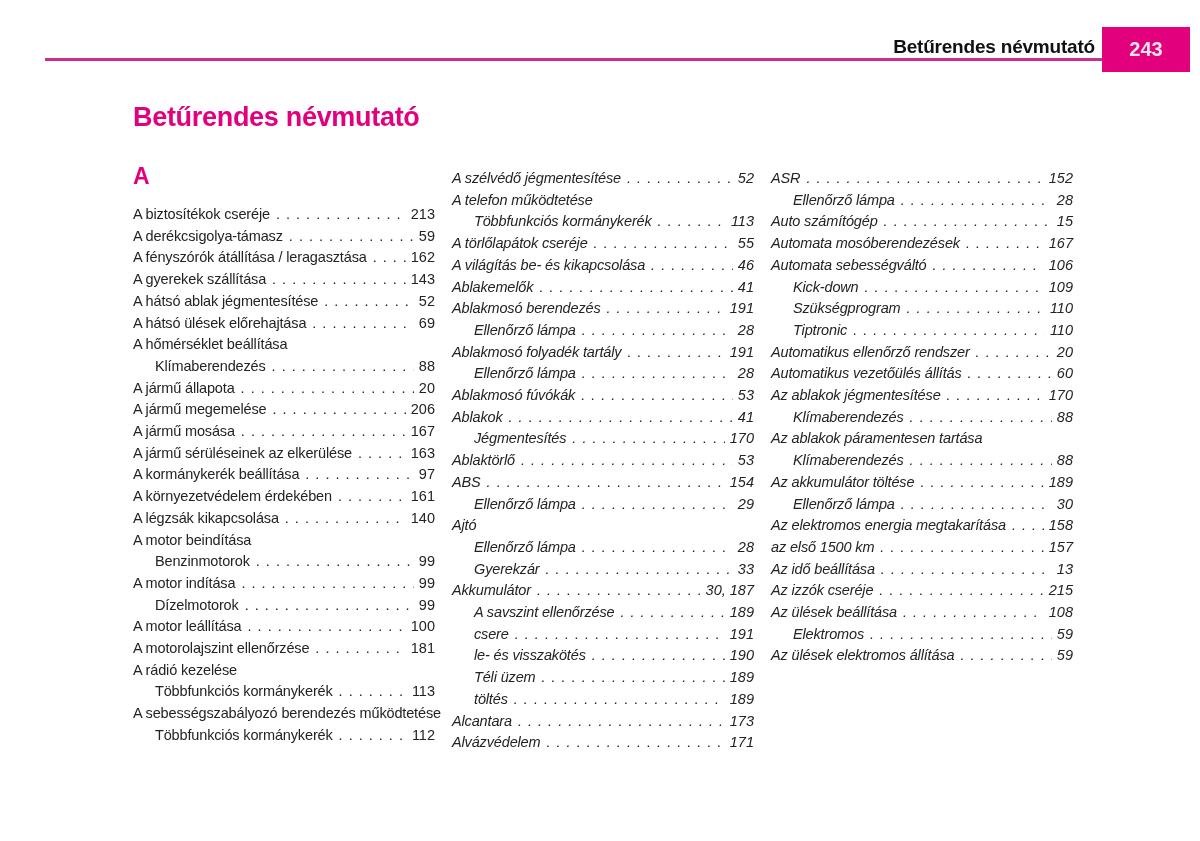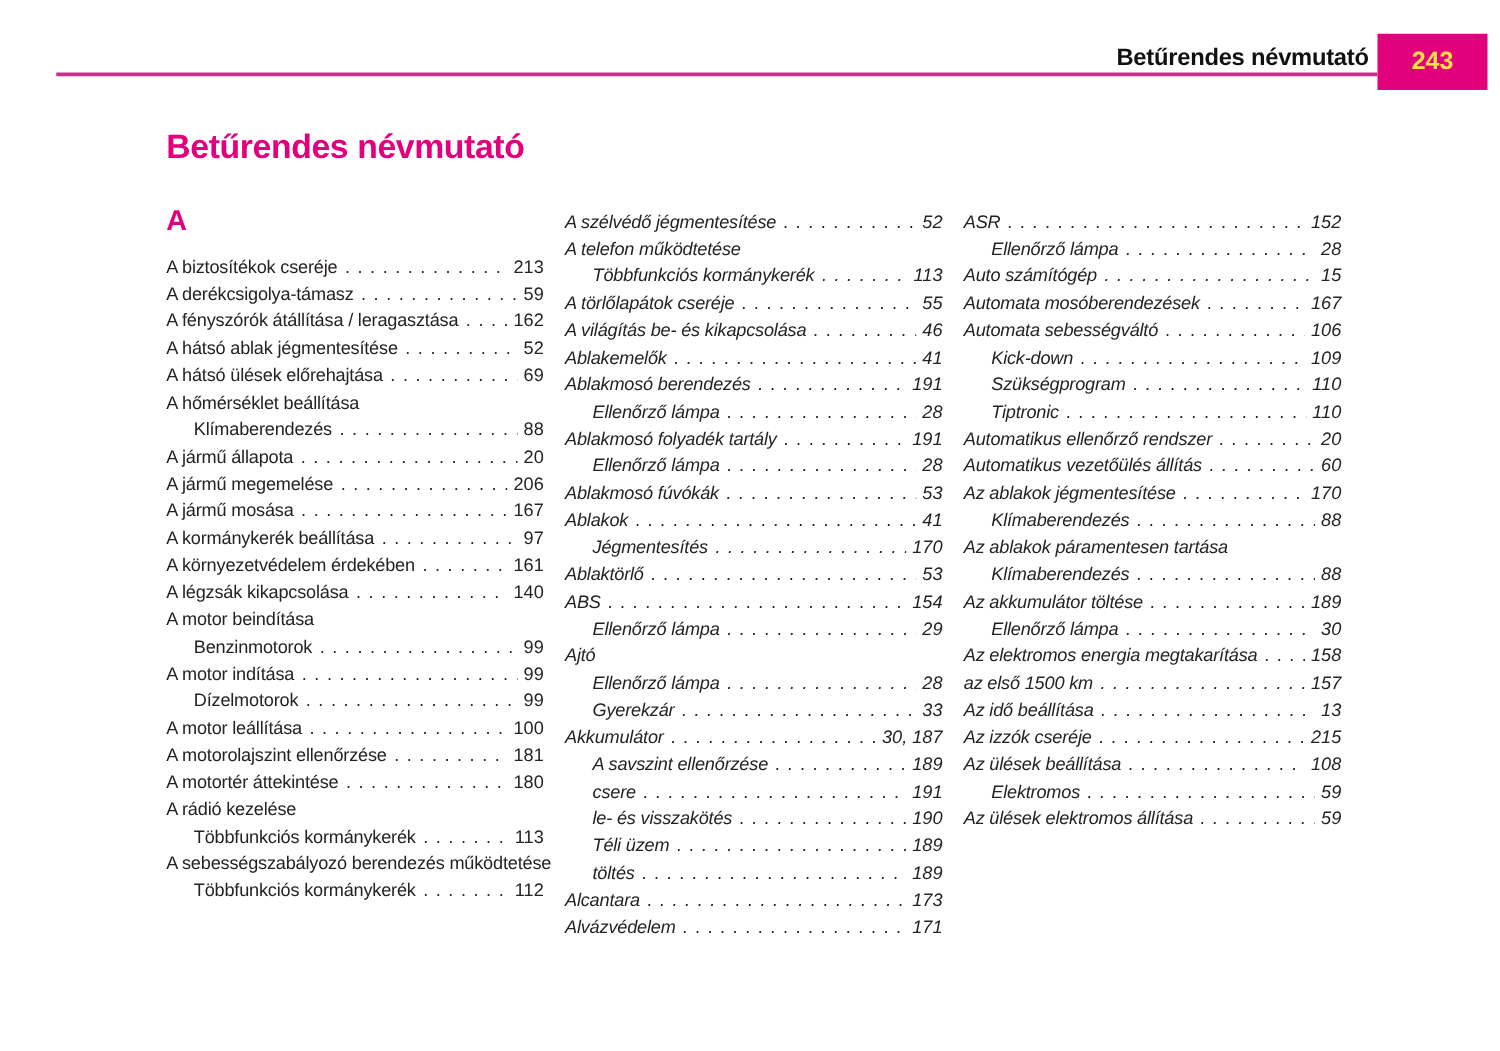--- a/index.html
+++ b/index.html
@@ -16,21 +16,21 @@
   .header { position: absolute; top: 0; left: 0; width: 1200px; height: 72px; }
   .header-title {
     position: absolute; top: 36px; right: 105px;
     font-size: 19px; font-weight: bold; color: #111;
     letter-spacing: -0.2px; white-space: nowrap;
   }
   .page-badge {
     position: absolute; top: 27px; right: 10px;
     width: 88px; height: 45px;
     background: var(--accent-magenta, #e2007d);
-    color: #fde047; font-size: 20px; font-weight: bold;
+    color: #e5e5e5; font-size: 20px; font-weight: bold;
     display: flex; align-items: center; justify-content: center;
   }
   .header-rule {
     position: absolute; top: 58px; left: 45px;
     width: 1057px; height: 3px;
     background: var(--rule-magenta, #c9308a);
   }
 
   
   .main { position: absolute; top: 100px; left: 133px; width: 940px; }
@@ -97,20 +97,25 @@
               <span class="entry-text">A derékcsigolya-támasz</span>
               <span class="dots"></span>
               <span class="entry-page">59</span>
             </div>
             <div class="entry">
               <span class="entry-text">A fényszórók átállítása / leragasztása</span>
               <span class="dots"></span>
               <span class="entry-page">162</span>
             </div>
             <div class="entry">
+              <span class="entry-text">A gyerekek szállítása</span>
+              <span class="dots"></span>
+              <span class="entry-page">143</span>
+            </div>
+            <div class="entry">
               <span class="entry-text">A hátsó ablak jégmentesítése</span>
               <span class="dots"></span>
               <span class="entry-page">52</span>
             </div>
             <div class="entry">
               <span class="entry-text">A hátsó ülések előrehajtása</span>
               <span class="dots"></span>
               <span class="entry-page">69</span>
             </div>
             <div class="entry no-page">
@@ -131,20 +136,25 @@
               <span class="entry-text">A jármű megemelése</span>
               <span class="dots"></span>
               <span class="entry-page">206</span>
             </div>
             <div class="entry">
               <span class="entry-text">A jármű mosása</span>
               <span class="dots"></span>
               <span class="entry-page">167</span>
             </div>
             <div class="entry">
+              <span class="entry-text">A jármű sérüléseinek az elkerülése</span>
+              <span class="dots"></span>
+              <span class="entry-page">163</span>
+            </div>
+            <div class="entry">
               <span class="entry-text">A kormánykerék beállítása</span>
               <span class="dots"></span>
               <span class="entry-page">97</span>
             </div>
             <div class="entry">
               <span class="entry-text">A környezetvédelem érdekében</span>
               <span class="dots"></span>
               <span class="entry-page">161</span>
             </div>
             <div class="entry">
@@ -173,25 +183,20 @@
             </div>
             <div class="entry">
               <span class="entry-text">A motor leállítása</span>
               <span class="dots"></span>
               <span class="entry-page">100</span>
             </div>
             <div class="entry">
               <span class="entry-text">A motorolajszint ellenőrzése</span>
               <span class="dots"></span>
               <span class="entry-page">181</span>
-            </div>
-            <div class="entry">
-              <span class="entry-text">A motortér áttekintése</span>
-              <span class="dots"></span>
-              <span class="entry-page">180</span>
             </div>
             <div class="entry no-page">
               <span class="entry-text">A rádió kezelése</span>
 
             </div>
             <div class="entry indent">
               <span class="entry-text">Többfunkciós kormánykerék</span>
               <span class="dots"></span>
               <span class="entry-page">113</span>
             </div>

